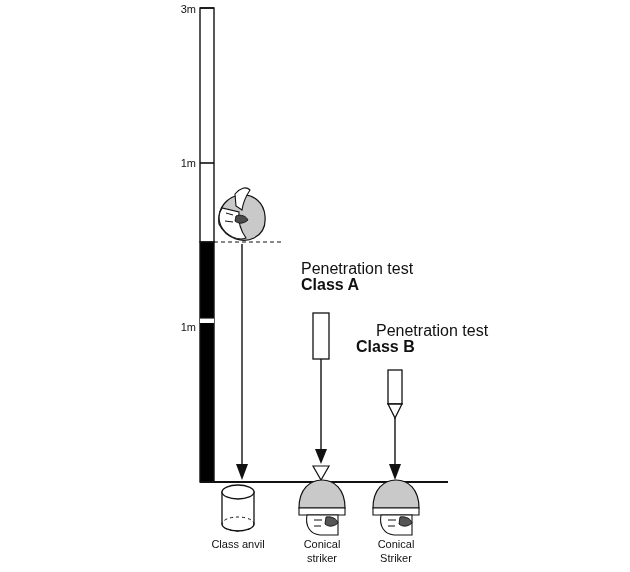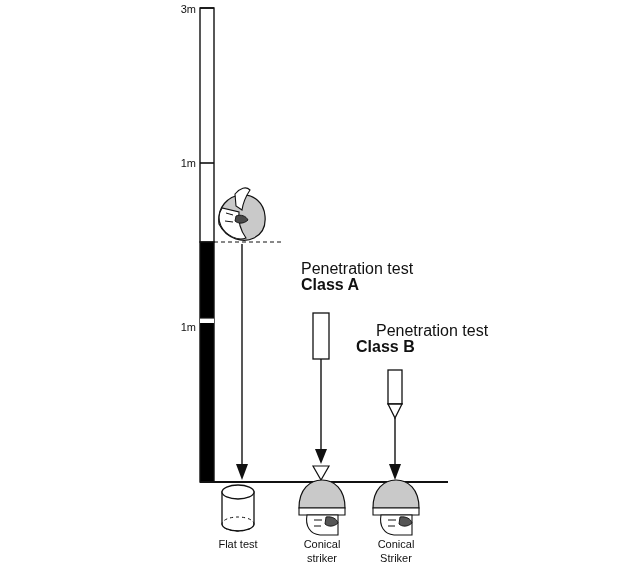--- a/index.html
+++ b/index.html
@@ -142,21 +142,21 @@
   <div class="scale-lbl" style="left:160px; top:3px; width:36px;">3m</div>
   <div class="scale-lbl" style="left:160px; top:157px; width:36px;">1m</div>
   <div class="scale-lbl" style="left:160px; top:321px; width:36px;">1m</div>
 
   <div class="lbl" style="left:301px; top:262px;">Penetration test</div>
   <div class="lbl bold" style="left:301px; top:278px;">Class A</div>
 
   <div class="lbl" style="left:376px; top:324px;">Penetration test</div>
   <div class="lbl bold" style="left:356px; top:340px;">Class B</div>
 
-  <div class="caption" style="left:192px; top:538px; width:92px;">Flat test</div>
+  <div class="caption" style="left:192px; top:538px; width:92px;">Class anvil</div>
 
   <div class="caption" style="left:278px; top:538px; width:88px;">Conical</div>
   <div class="caption" style="left:278px; top:552px; width:88px;">striker</div>
 
   <div class="caption" style="left:352px; top:538px; width:88px;">Conical</div>
   <div class="caption" style="left:352px; top:552px; width:88px;">Striker</div>
 
 </div>
 
 </body></html>

